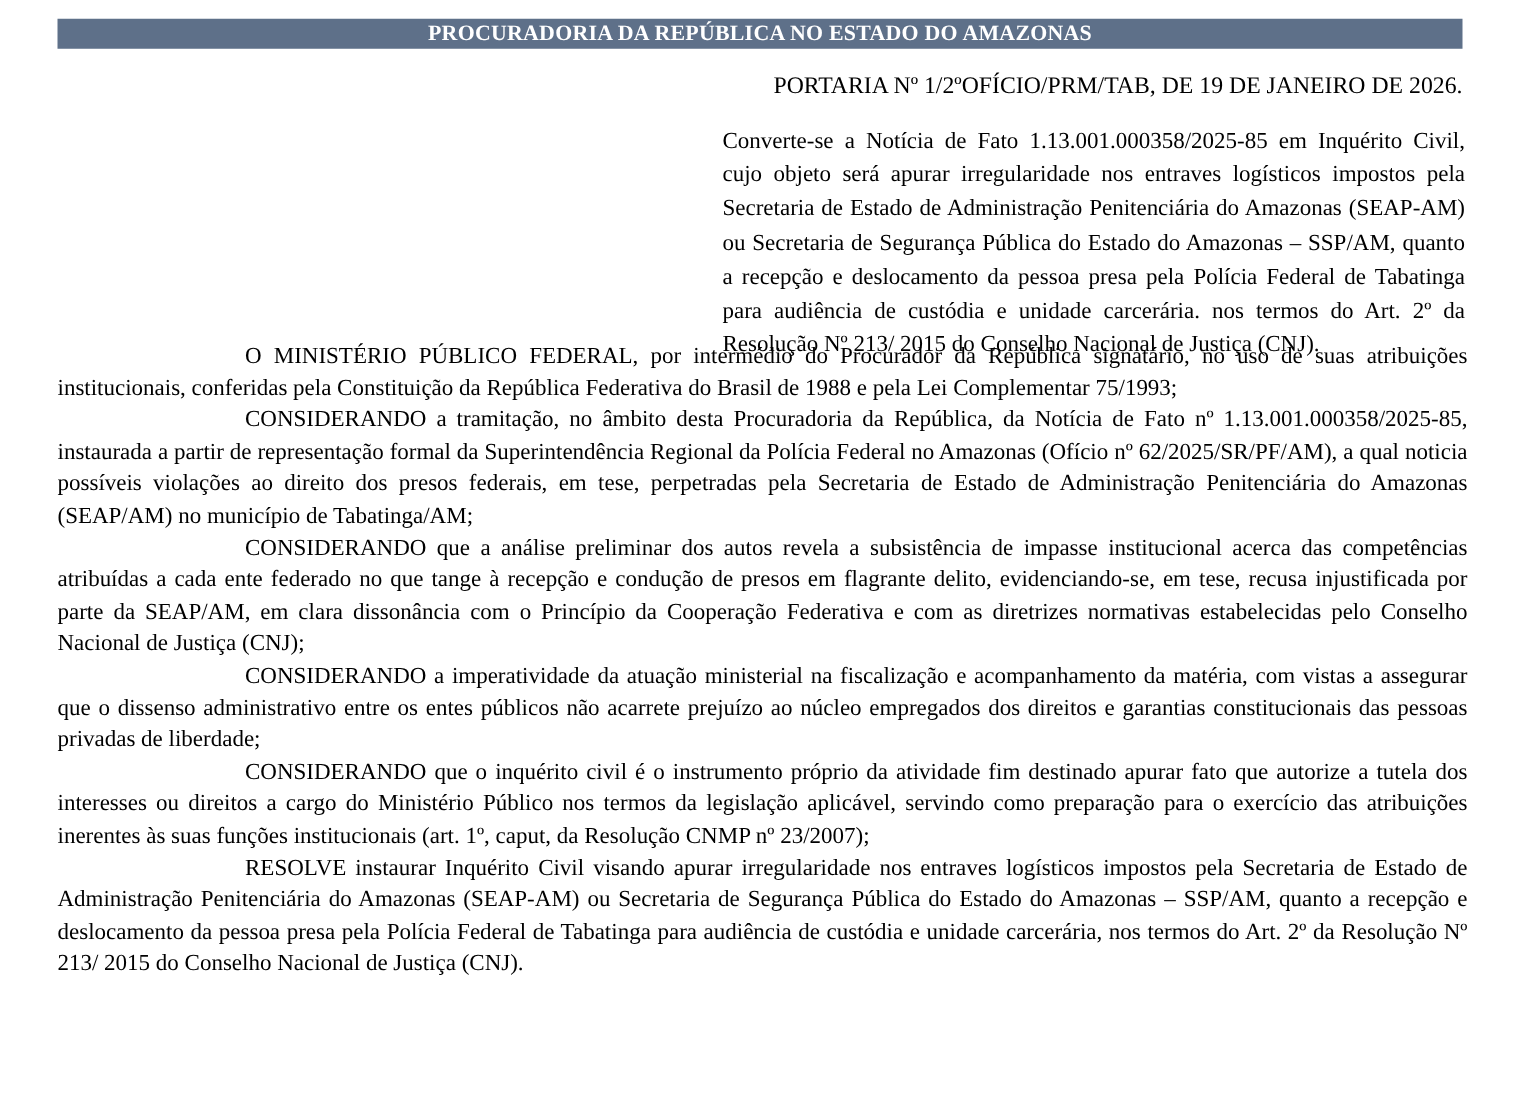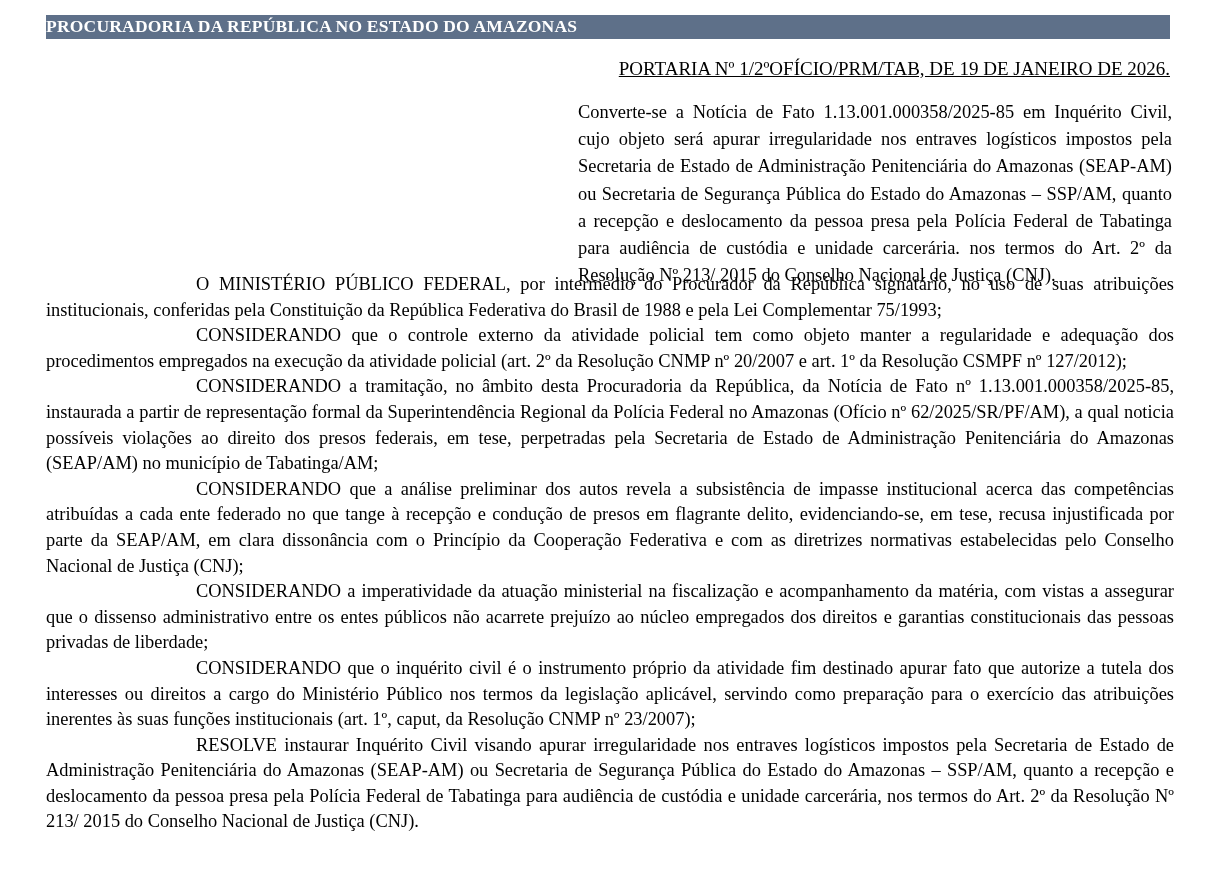--- a/index.html
+++ b/index.html
@@ -26,20 +26,21 @@
   
   .header-banner {
     position: absolute;
     left: 46px;
     top: 15px;
     width: 1124px;
     height: 24px;
     background: #5e7089;
     display: flex;
     align-items: center;
+    justify-content: center;
   }
   .header-banner-title {
     color: #ffffff;
     font-family: "Liberation Serif", "DejaVu Serif", serif;
     font-weight: bold;
     font-size: 17.5px;
     letter-spacing: 0.2px;
     line-height: 1;
     white-space: nowrap;
   }
@@ -47,21 +48,20 @@
   
   .portaria-line {
     position: absolute;
     left: 46px;
     top: 57px;
     width: 1124px;
     text-align: right;
     font-size: 19px;
     line-height: 1.25;
     white-space: nowrap;
-    text-decoration: underline;
   }
 
   
   .ementa {
     position: absolute;
     left: 578px;
     top: 99px;
     width: 594px;
     font-size: 18.4px;
     line-height: 27.2px;
@@ -93,21 +93,20 @@
   <div class="header-banner" style="background: rgb(94, 112, 137);">
     <span class="header-banner-title" style="color: rgb(255, 255, 255);">PROCURADORIA DA REPÚBLICA NO ESTADO DO AMAZONAS</span>
   </div>
 
   <div class="portaria-line">PORTARIA Nº 1/2ºOFÍCIO/PRM/TAB, DE 19 DE JANEIRO DE 2026.</div>
 
   <div class="ementa">Converte-se a Notícia de Fato 1.13.001.000358/2025-85 em Inquérito Civil, cujo objeto será apurar irregularidade nos entraves logísticos impostos pela Secretaria de Estado de Administração Penitenciária do Amazonas (SEAP-AM) ou Secretaria de Segurança Pública do Estado do Amazonas – SSP/AM, quanto a recepção e deslocamento da pessoa presa pela Polícia Federal de Tabatinga para audiência de custódia e unidade carcerária. nos termos do Art. 2º da Resolução Nº 213/ 2015 do Conselho Nacional de Justiça (CNJ).</div>
 
   <div class="body-text">
     <p>O MINISTÉRIO PÚBLICO FEDERAL, por intermédio do Procurador da República signatário, no uso de suas atribuições institucionais, conferidas pela Constituição da República Federativa do Brasil de 1988 e pela Lei Complementar 75/1993;</p>
-    <p>CONSIDERANDO que o controle externo da atividade policial tem como objeto manter a regularidade e adequação dos procedimentos empregados na execução da atividade policial (art. 2º da Resolução CNMP nº 20/2007 e art. 1º da Resolução CSMPF nº 127/2012);</p>
     <p>CONSIDERANDO a tramitação, no âmbito desta Procuradoria da República, da Notícia de Fato nº 1.13.001.000358/2025-85, instaurada a partir de representação formal da Superintendência Regional da Polícia Federal no Amazonas (Ofício nº 62/2025/SR/PF/AM), a qual noticia possíveis violações ao direito dos presos federais, em tese, perpetradas pela Secretaria de Estado de Administração Penitenciária do Amazonas (SEAP/AM) no município de Tabatinga/AM;</p>
     <p>CONSIDERANDO que a análise preliminar dos autos revela a subsistência de impasse institucional acerca das competências atribuídas a cada ente federado no que tange à recepção e condução de presos em flagrante delito, evidenciando-se, em tese, recusa injustificada por parte da SEAP/AM, em clara dissonância com o Princípio da Cooperação Federativa e com as diretrizes normativas estabelecidas pelo Conselho Nacional de Justiça (CNJ);</p>
     <p>CONSIDERANDO a imperatividade da atuação ministerial na fiscalização e acompanhamento da matéria, com vistas a assegurar que o dissenso administrativo entre os entes públicos não acarrete prejuízo ao núcleo empregados dos direitos e garantias constitucionais das pessoas privadas de liberdade;</p>
     <p>CONSIDERANDO que o inquérito civil é o instrumento próprio da atividade fim destinado apurar fato que autorize a tutela dos interesses ou direitos a cargo do Ministério Público nos termos da legislação aplicável, servindo como preparação para o exercício das atribuições inerentes às suas funções institucionais (art. 1º, caput, da Resolução CNMP nº 23/2007);</p>
     <p>RESOLVE instaurar Inquérito Civil visando apurar irregularidade nos entraves logísticos impostos pela Secretaria de Estado de Administração Penitenciária do Amazonas (SEAP-AM) ou Secretaria de Segurança Pública do Estado do Amazonas – SSP/AM, quanto a recepção e deslocamento da pessoa presa pela Polícia Federal de Tabatinga para audiência de custódia e unidade carcerária, nos termos do Art. 2º da Resolução Nº 213/ 2015 do Conselho Nacional de Justiça (CNJ).</p>
 
   </div>
 
 </div>
 

